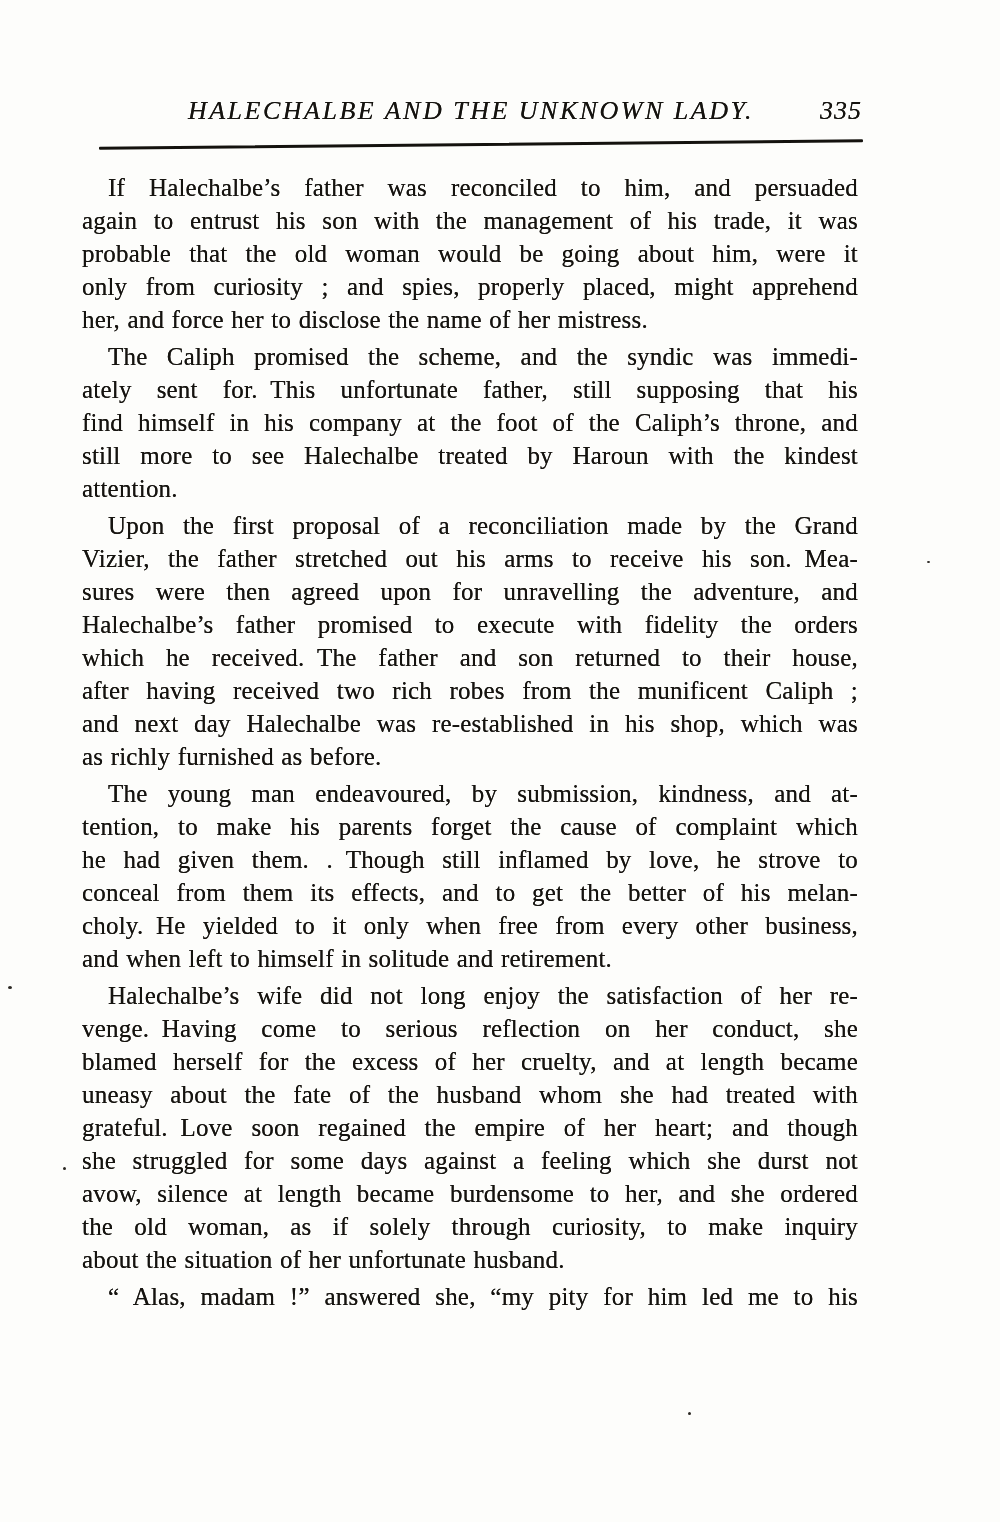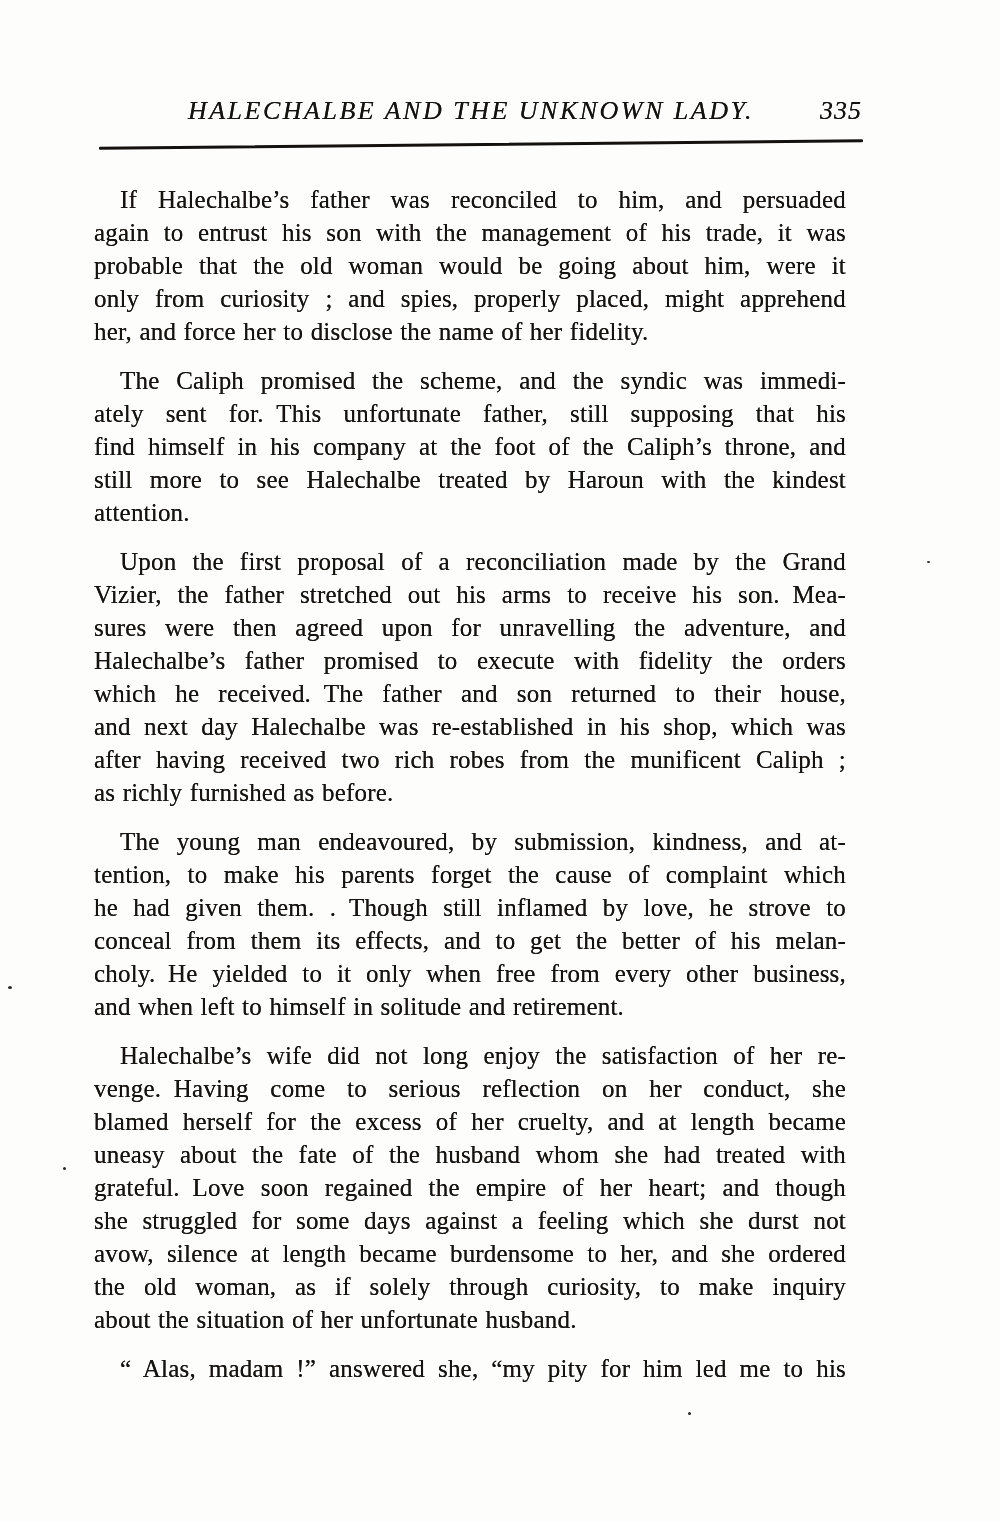--- a/index.html
+++ b/index.html
@@ -46,21 +46,21 @@
     position: absolute;
     top: 167px;
     left: 78px;
     width: 784px;
     font-size: 25px;
     line-height: 33px;
     letter-spacing: 0.2px;
     word-spacing: 1px;
     text-shadow: 0 0 0.55px rgba(22,19,15,0.85);
   }
-  .paragraph { margin: 16px; }
+  .paragraph { margin: 4px; }
   .line {
     text-align: justify;
     text-align-last: justify;
   }
   .line.first { text-indent: 26px; }
   .line.last { text-align-last: left; }
   .speck {
     position: absolute;
     background: #2a2722;
     border-radius: 50%;
@@ -81,37 +81,37 @@
   </div>
 
   <div class="header-rule"></div>
 
   <div class="page-body">
       <div class="paragraph">
         <div class="line first">If Halechalbe’s father was reconciled to him, and persuaded</div>
         <div class="line">again to entrust his son with the management of his trade, it was</div>
         <div class="line">probable that the old woman would be going about him, were it</div>
         <div class="line">only from curiosity ; and spies, properly placed, might apprehend</div>
-        <div class="line last">her, and force her to disclose the name of her fidelity.</div>
+        <div class="line last">her, and force her to disclose the name of her mistress.</div>
       </div>
       <div class="paragraph">
         <div class="line first">The Caliph promised the scheme, and the syndic was immedi-</div>
         <div class="line">ately sent for. This unfortunate father, still supposing that his</div>
         <div class="line">find himself in his company at the foot of the Caliph’s throne, and</div>
         <div class="line">still more to see Halechalbe treated by Haroun with the kindest</div>
         <div class="line last">attention.</div>
       </div>
       <div class="paragraph">
         <div class="line first">Upon the first proposal of a reconciliation made by the Grand</div>
         <div class="line">Vizier, the father stretched out his arms to receive his son. Mea-</div>
         <div class="line">sures were then agreed upon for unravelling the adventure, and</div>
         <div class="line">Halechalbe’s father promised to execute with fidelity the orders</div>
         <div class="line">which he received. The father and son returned to their house,</div>
+        <div class="line">after having received two rich robes from the munificent Caliph ;</div>
         <div class="line">and next day Halechalbe was re-established in his shop, which was</div>
-        <div class="line">after having received two rich robes from the munificent Caliph ;</div>
         <div class="line last">as richly furnished as before.</div>
       </div>
       <div class="paragraph">
         <div class="line first">The young man endeavoured, by submission, kindness, and at-</div>
         <div class="line">tention, to make his parents forget the cause of complaint which</div>
         <div class="line">he had given them. . Though still inflamed by love, he strove to</div>
         <div class="line">conceal from them its effects, and to get the better of his melan-</div>
         <div class="line">choly. He yielded to it only when free from every other business,</div>
         <div class="line last">and when left to himself in solitude and retirement.</div>
       </div>

